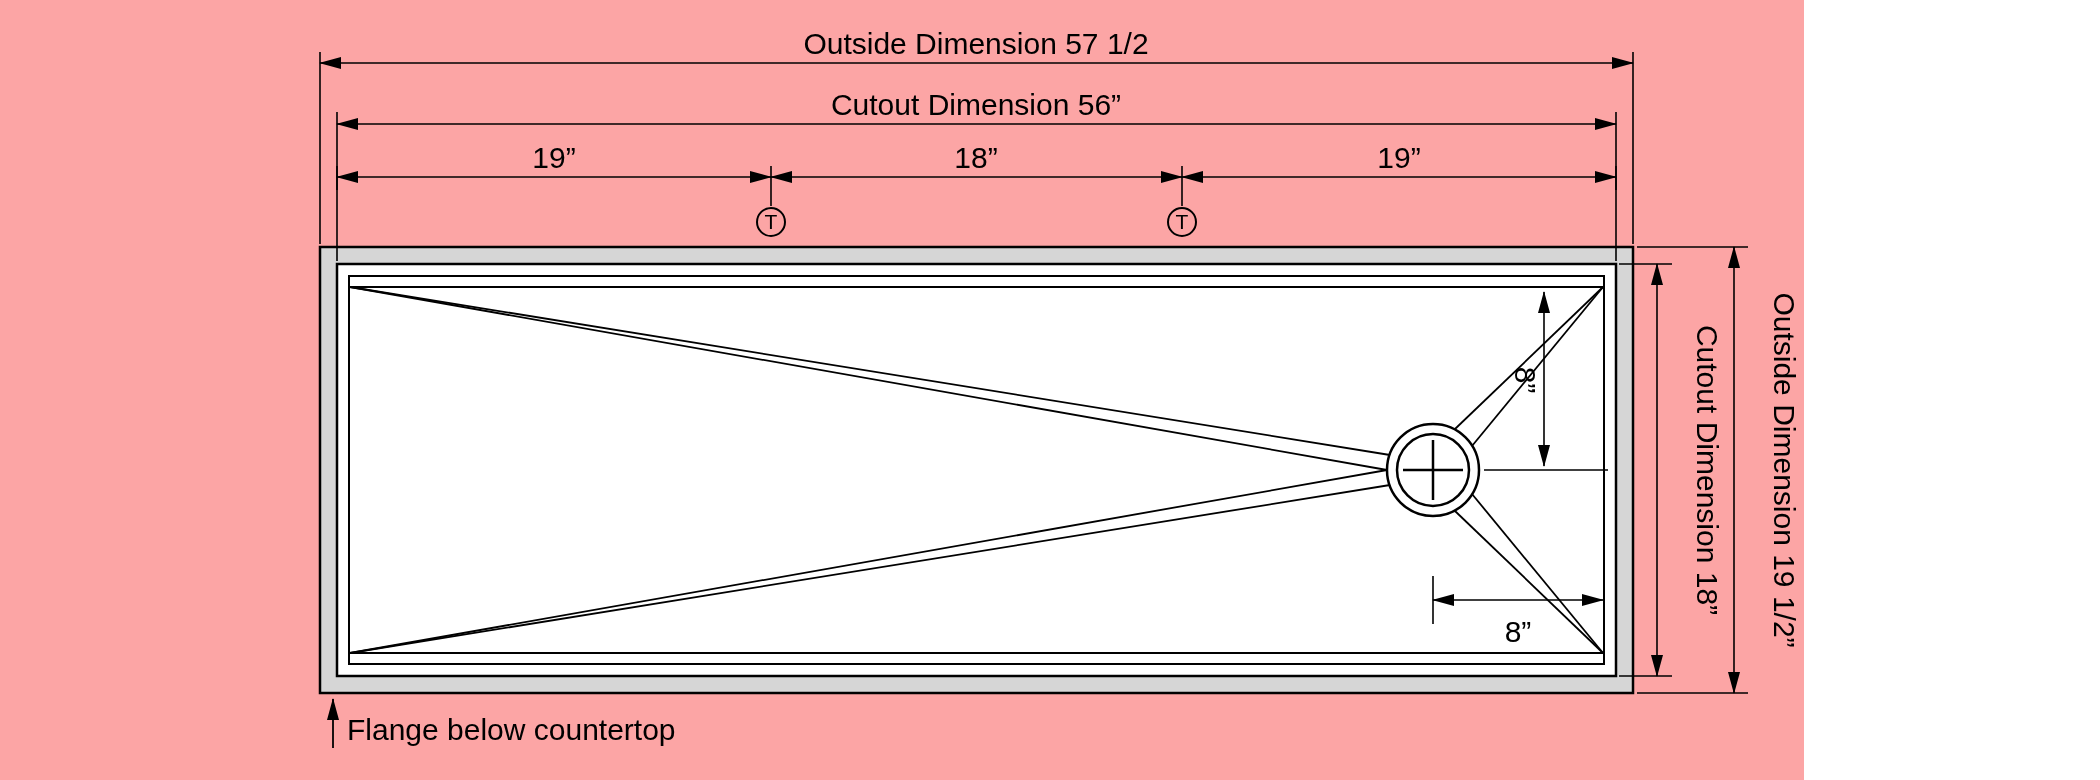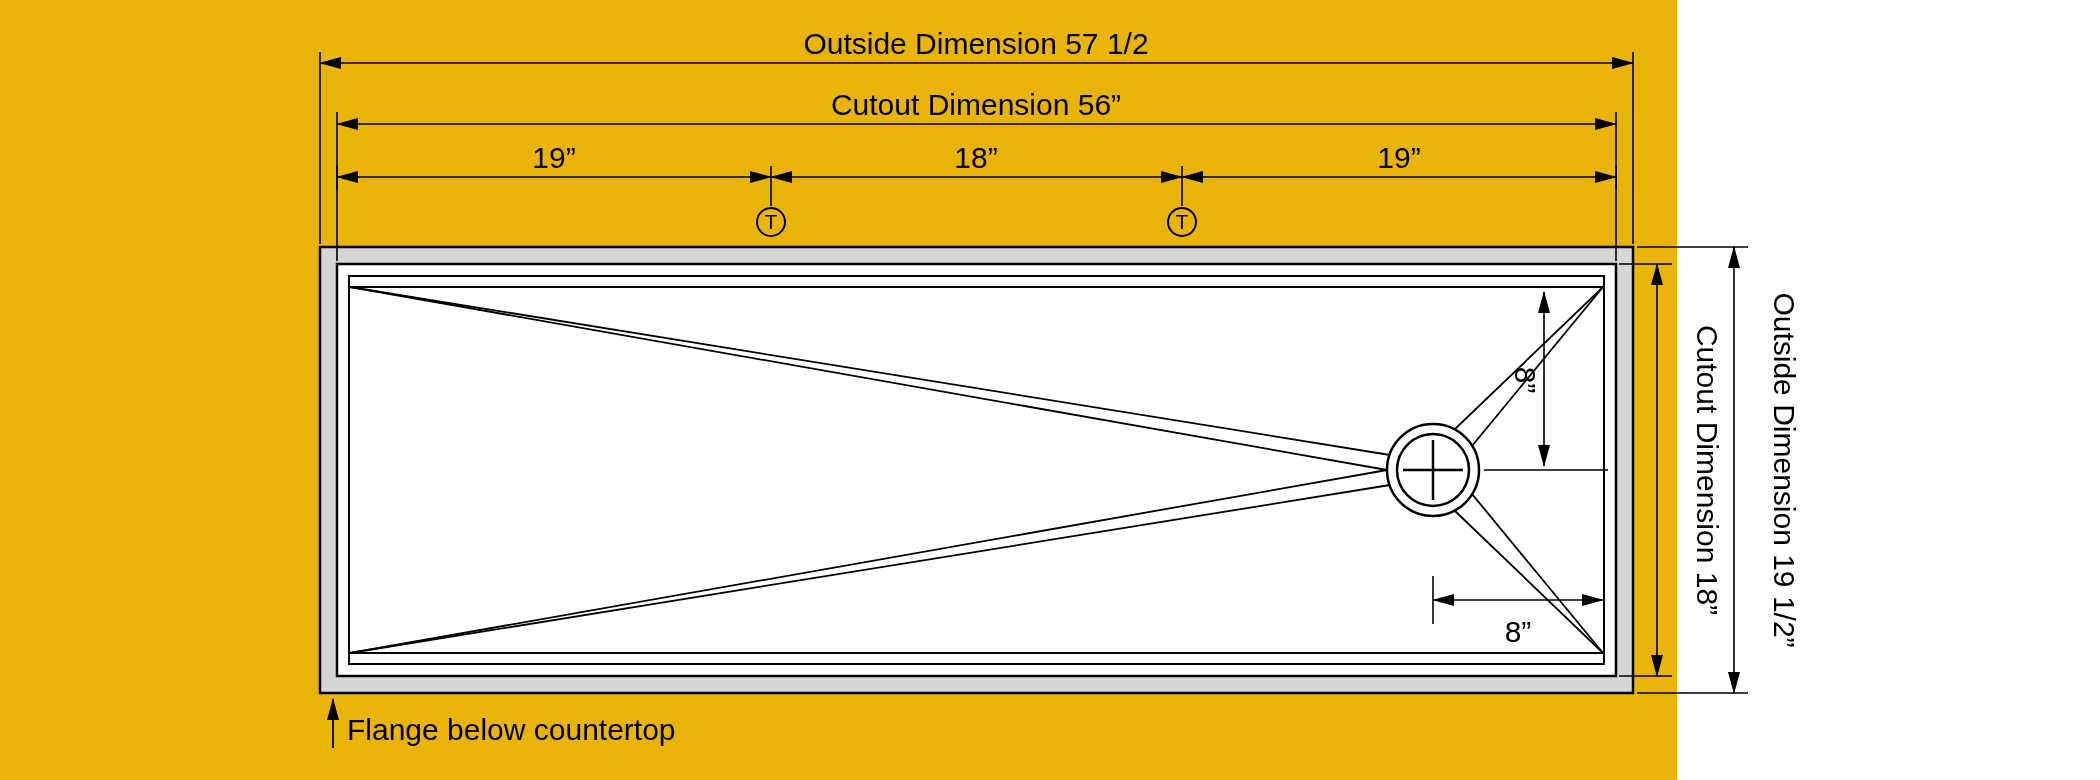--- a/index.html
+++ b/index.html
@@ -1,24 +1,24 @@
 <!DOCTYPE html>
 <html><head>
 <meta charset="utf-8">
 <style>
   html, body {
     margin: 0;
     padding: 0;
     background: #ffffff;
   }
   .canvas {
-    width: 1677px;
+    width: 1804px;
     height: 780px;
     position: relative;
-    background: #eab308;
+    background: #fca5a5;
   }
   svg { display: block; }
   text {
     font-family: "Liberation Sans", "DejaVu Sans", sans-serif;
     fill: #000000;
   }
   .dim-label  { font-size: 30px; }
   .t-label    { font-size: 21px; }
   .note-label { font-size: 30px; }
 </style>

